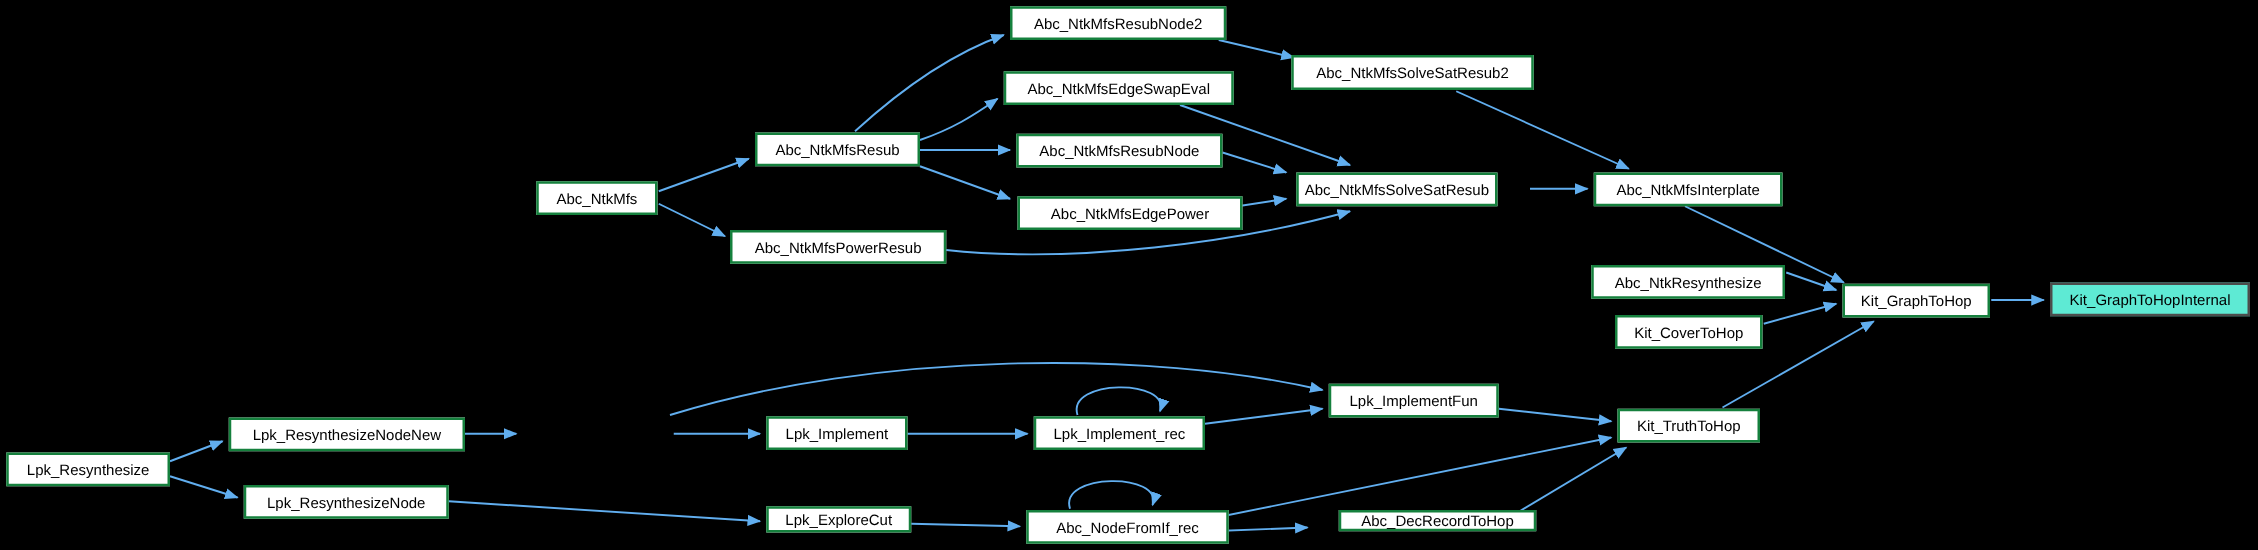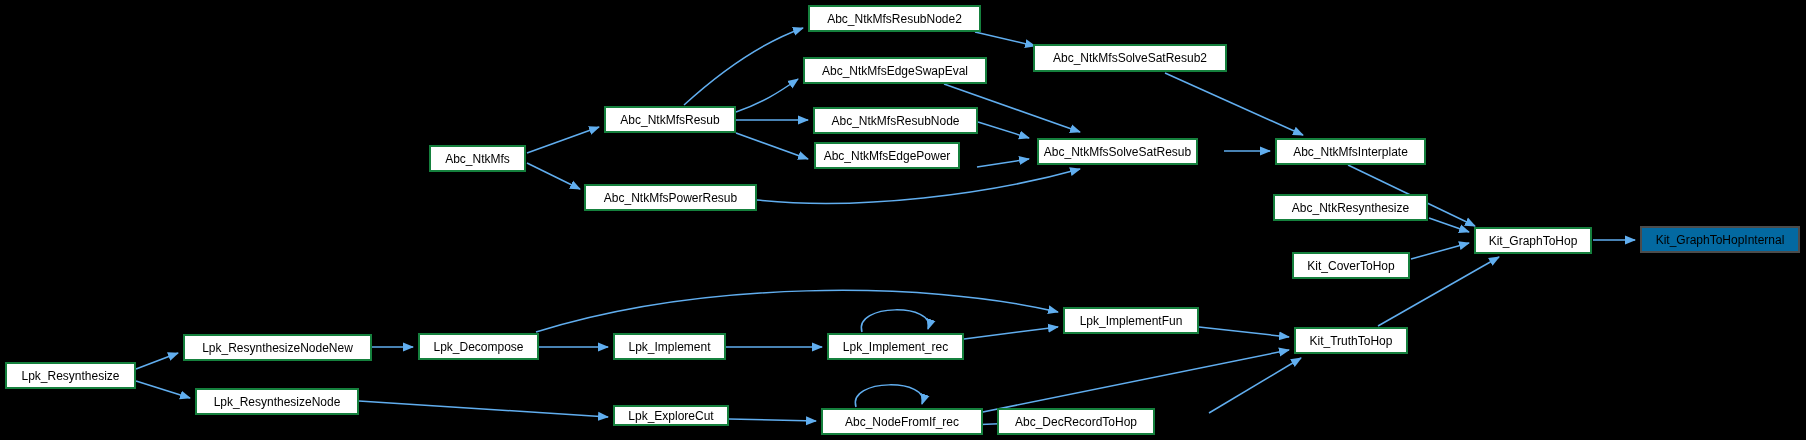--- a/index.html
+++ b/index.html
@@ -20,21 +20,21 @@
     font-size:12px;
     line-height:1;
     display:flex;
     align-items:center;
     justify-content:center;
     white-space:nowrap;
     cursor:pointer;
     z-index:2;
   }
   .node.highlight{
-    background:#0369a1;
+    background:#5eead4;
     border-color:#4c4c4c;
     cursor:default;
   }
   path.edge{
     fill:none;
     stroke:#61aeef;
     stroke-width:1.5px;
   }
 </style>
 </head>
@@ -82,33 +82,32 @@
     <path class="edge" d="M968,425 L1046,422" marker-end="url(#ah)"></path>
     <path class="edge" d="M1209,413 L1301,358" marker-end="url(#ah)"></path>
   </svg>
 
   <div class="node" style="left:429px;top:145px;width:97px;height:27px">Abc_NtkMfs</div>
   <div class="node" style="left:604px;top:106px;width:132px;height:27px">Abc_NtkMfsResub</div>
   <div class="node" style="left:584px;top:184px;width:173px;height:27px">Abc_NtkMfsPowerResub</div>
   <div class="node" style="left:808px;top:5px;width:173px;height:27px">Abc_NtkMfsResubNode2</div>
   <div class="node" style="left:803px;top:57px;width:184px;height:27px">Abc_NtkMfsEdgeSwapEval</div>
   <div class="node" style="left:813px;top:107px;width:165px;height:27px">Abc_NtkMfsResubNode</div>
-  <div class="node" style="left:814px;top:142px;width:146px;height:27px">Abc_NtkMfsEdgePower</div>
+  <div class="node" style="left:814px;top:157px;width:180px;height:27px">Abc_NtkMfsEdgePower</div>
   <div class="node" style="left:1033px;top:44px;width:194px;height:28px">Abc_NtkMfsSolveSatResub2</div>
   <div class="node" style="left:1037px;top:138px;width:161px;height:27px">Abc_NtkMfsSolveSatResub</div>
   <div class="node" style="left:1275px;top:138px;width:151px;height:27px">Abc_NtkMfsInterplate</div>
-  <div class="node" style="left:1273px;top:194px;width:155px;height:27px">Abc_NtkResynthesize</div>
+  <div class="node" style="left:1273px;top:212px;width:155px;height:27px">Abc_NtkResynthesize</div>
   <div class="node" style="left:1474px;top:227px;width:118px;height:27px">Kit_GraphToHop</div>
   <div class="node" style="left:1292px;top:252px;width:118px;height:27px">Kit_CoverToHop</div>
   <div class="node highlight" style="left:1640px;top:226px;width:160px;height:27px">Kit_GraphToHopInternal</div>
   <div class="node" style="left:5px;top:362px;width:131px;height:27px">Lpk_Resynthesize</div>
   <div class="node" style="left:195px;top:388px;width:164px;height:27px">Lpk_ResynthesizeNode</div>
   <div class="node" style="left:183px;top:334px;width:189px;height:27px">Lpk_ResynthesizeNodeNew</div>
-  <div class="node" style="left:418px;top:333px;width:121px;height:27px">Lpk_Decompose</div>
   <div class="node" style="left:613px;top:333px;width:113px;height:27px">Lpk_Implement</div>
   <div class="node" style="left:613px;top:405px;width:116px;height:21px">Lpk_ExploreCut</div>
   <div class="node" style="left:827px;top:333px;width:137px;height:27px">Lpk_Implement_rec</div>
   <div class="node" style="left:821px;top:408px;width:162px;height:27px">Abc_NodeFromIf_rec</div>
   <div class="node" style="left:1063px;top:307px;width:136px;height:27px">Lpk_ImplementFun</div>
-  <div class="node" style="left:997px;top:408px;width:158px;height:27px">Abc_DecRecordToHop</div>
+  <div class="node" style="left:1071px;top:408px;width:158px;height:17px">Abc_DecRecordToHop</div>
   <div class="node" style="left:1294px;top:327px;width:114px;height:27px">Kit_TruthToHop</div>
 
 </div>
 
 </body></html>

